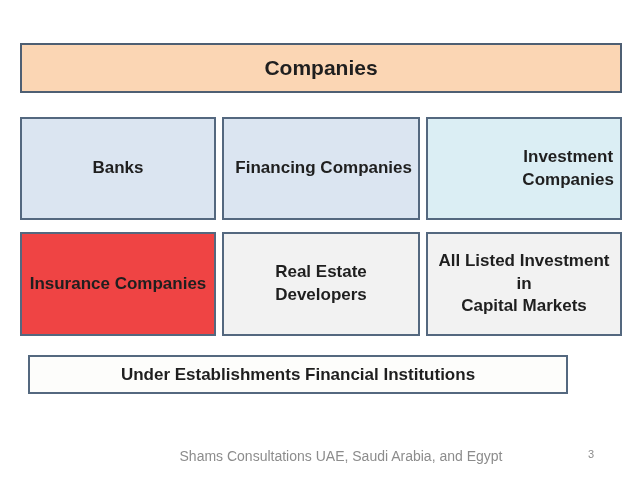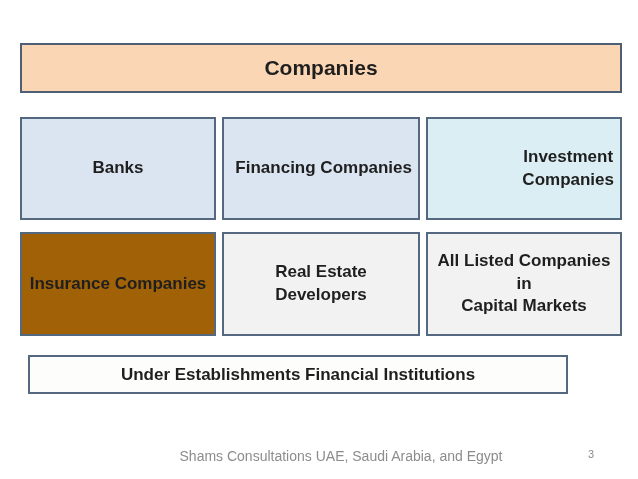--- a/index.html
+++ b/index.html
@@ -84,30 +84,30 @@
 
   <div class="shape industry-box pos-1" style="background-color: rgb(219, 229, 241); justify-content: flex-end;">
     <span class="box-label">Financing Companies</span>
   </div>
 
   <div class="shape industry-box pos-2" style="background-color: rgb(219, 238, 244);">
     <span class="box-label">Investment
 Companies</span>
   </div>
 
-  <div class="shape industry-box pos-3" style="background-color: #a16207;">
+  <div class="shape industry-box pos-3" style="background-color: #ef4444;">
     <span class="box-label">Insurance Companies</span>
   </div>
 
   <div class="shape industry-box pos-4" style="background-color: rgb(242, 242, 242);">
     <span class="box-label">Real Estate Developers</span>
   </div>
 
   <div class="shape industry-box pos-5" style="background-color: rgb(242, 242, 242);">
-    <span class="box-label">All Listed Companies in
+    <span class="box-label">All Listed Investment in
 Capital Markets</span>
   </div>
 
   <div class="shape banner-box" style="background-color: rgb(253, 253, 251);">
     <span class="box-label">Under Establishments Financial Institutions</span>
   </div>
 
   <div class="footer-text">Shams Consultations UAE, Saudi Arabia, and Egypt</div>
 
   <div class="page-number">3</div>

